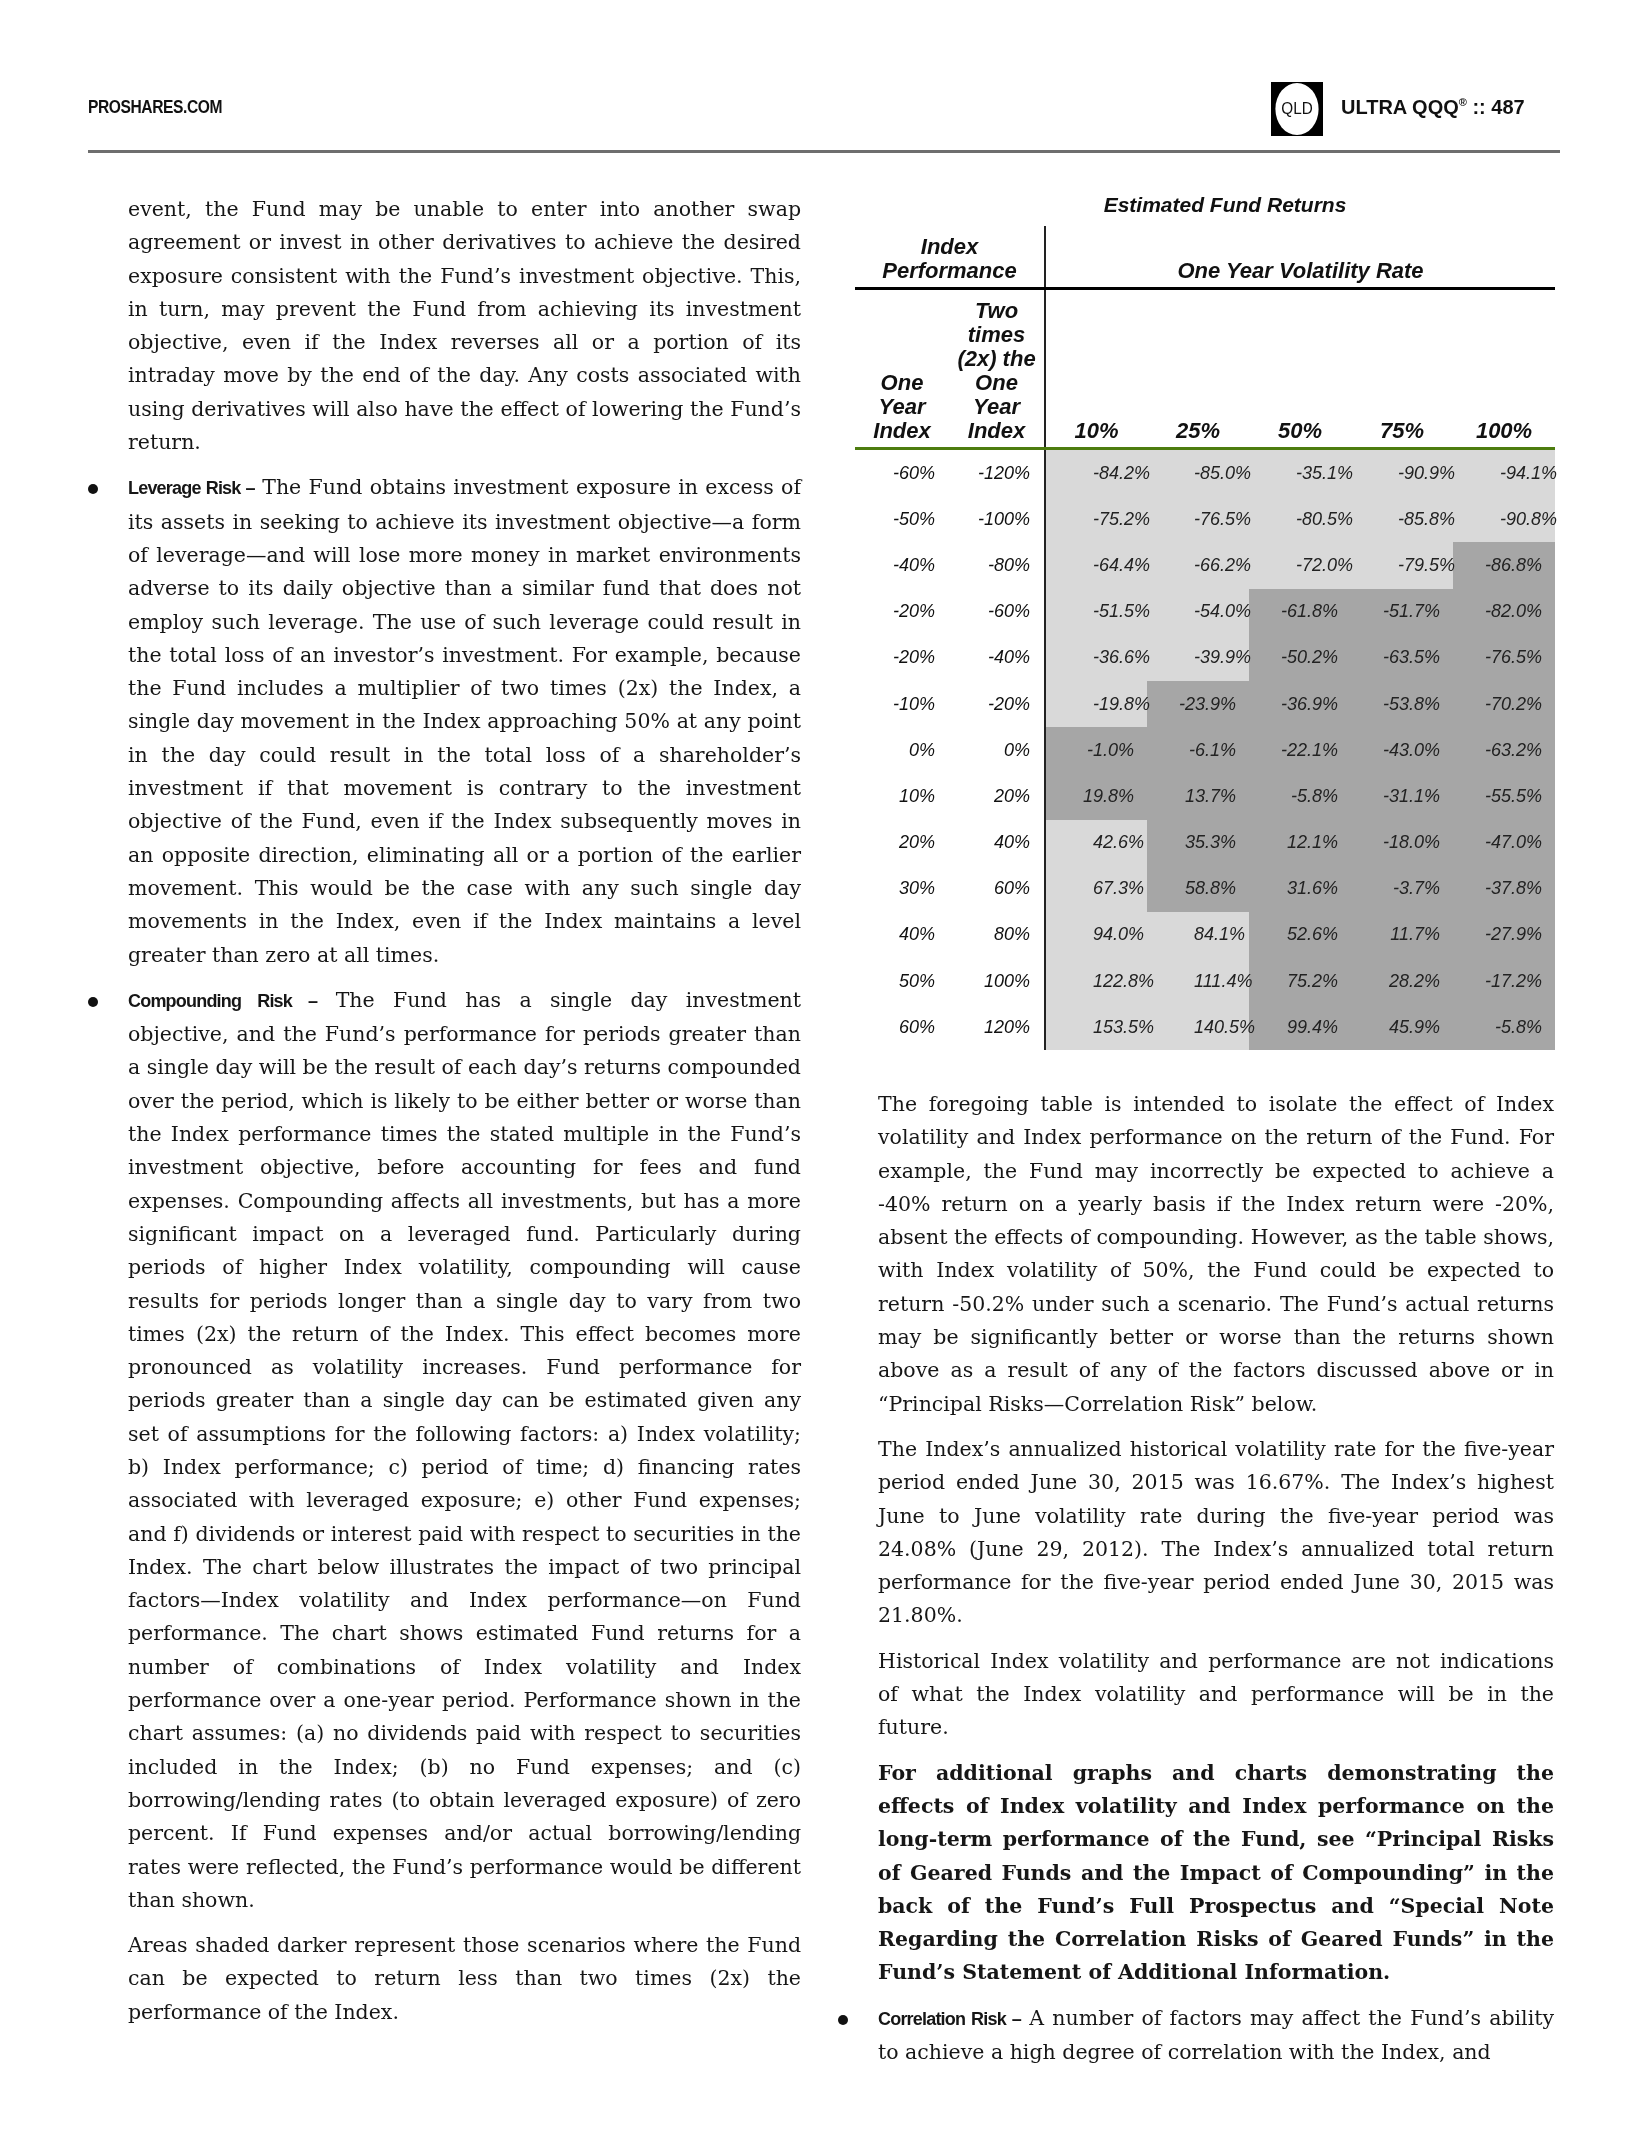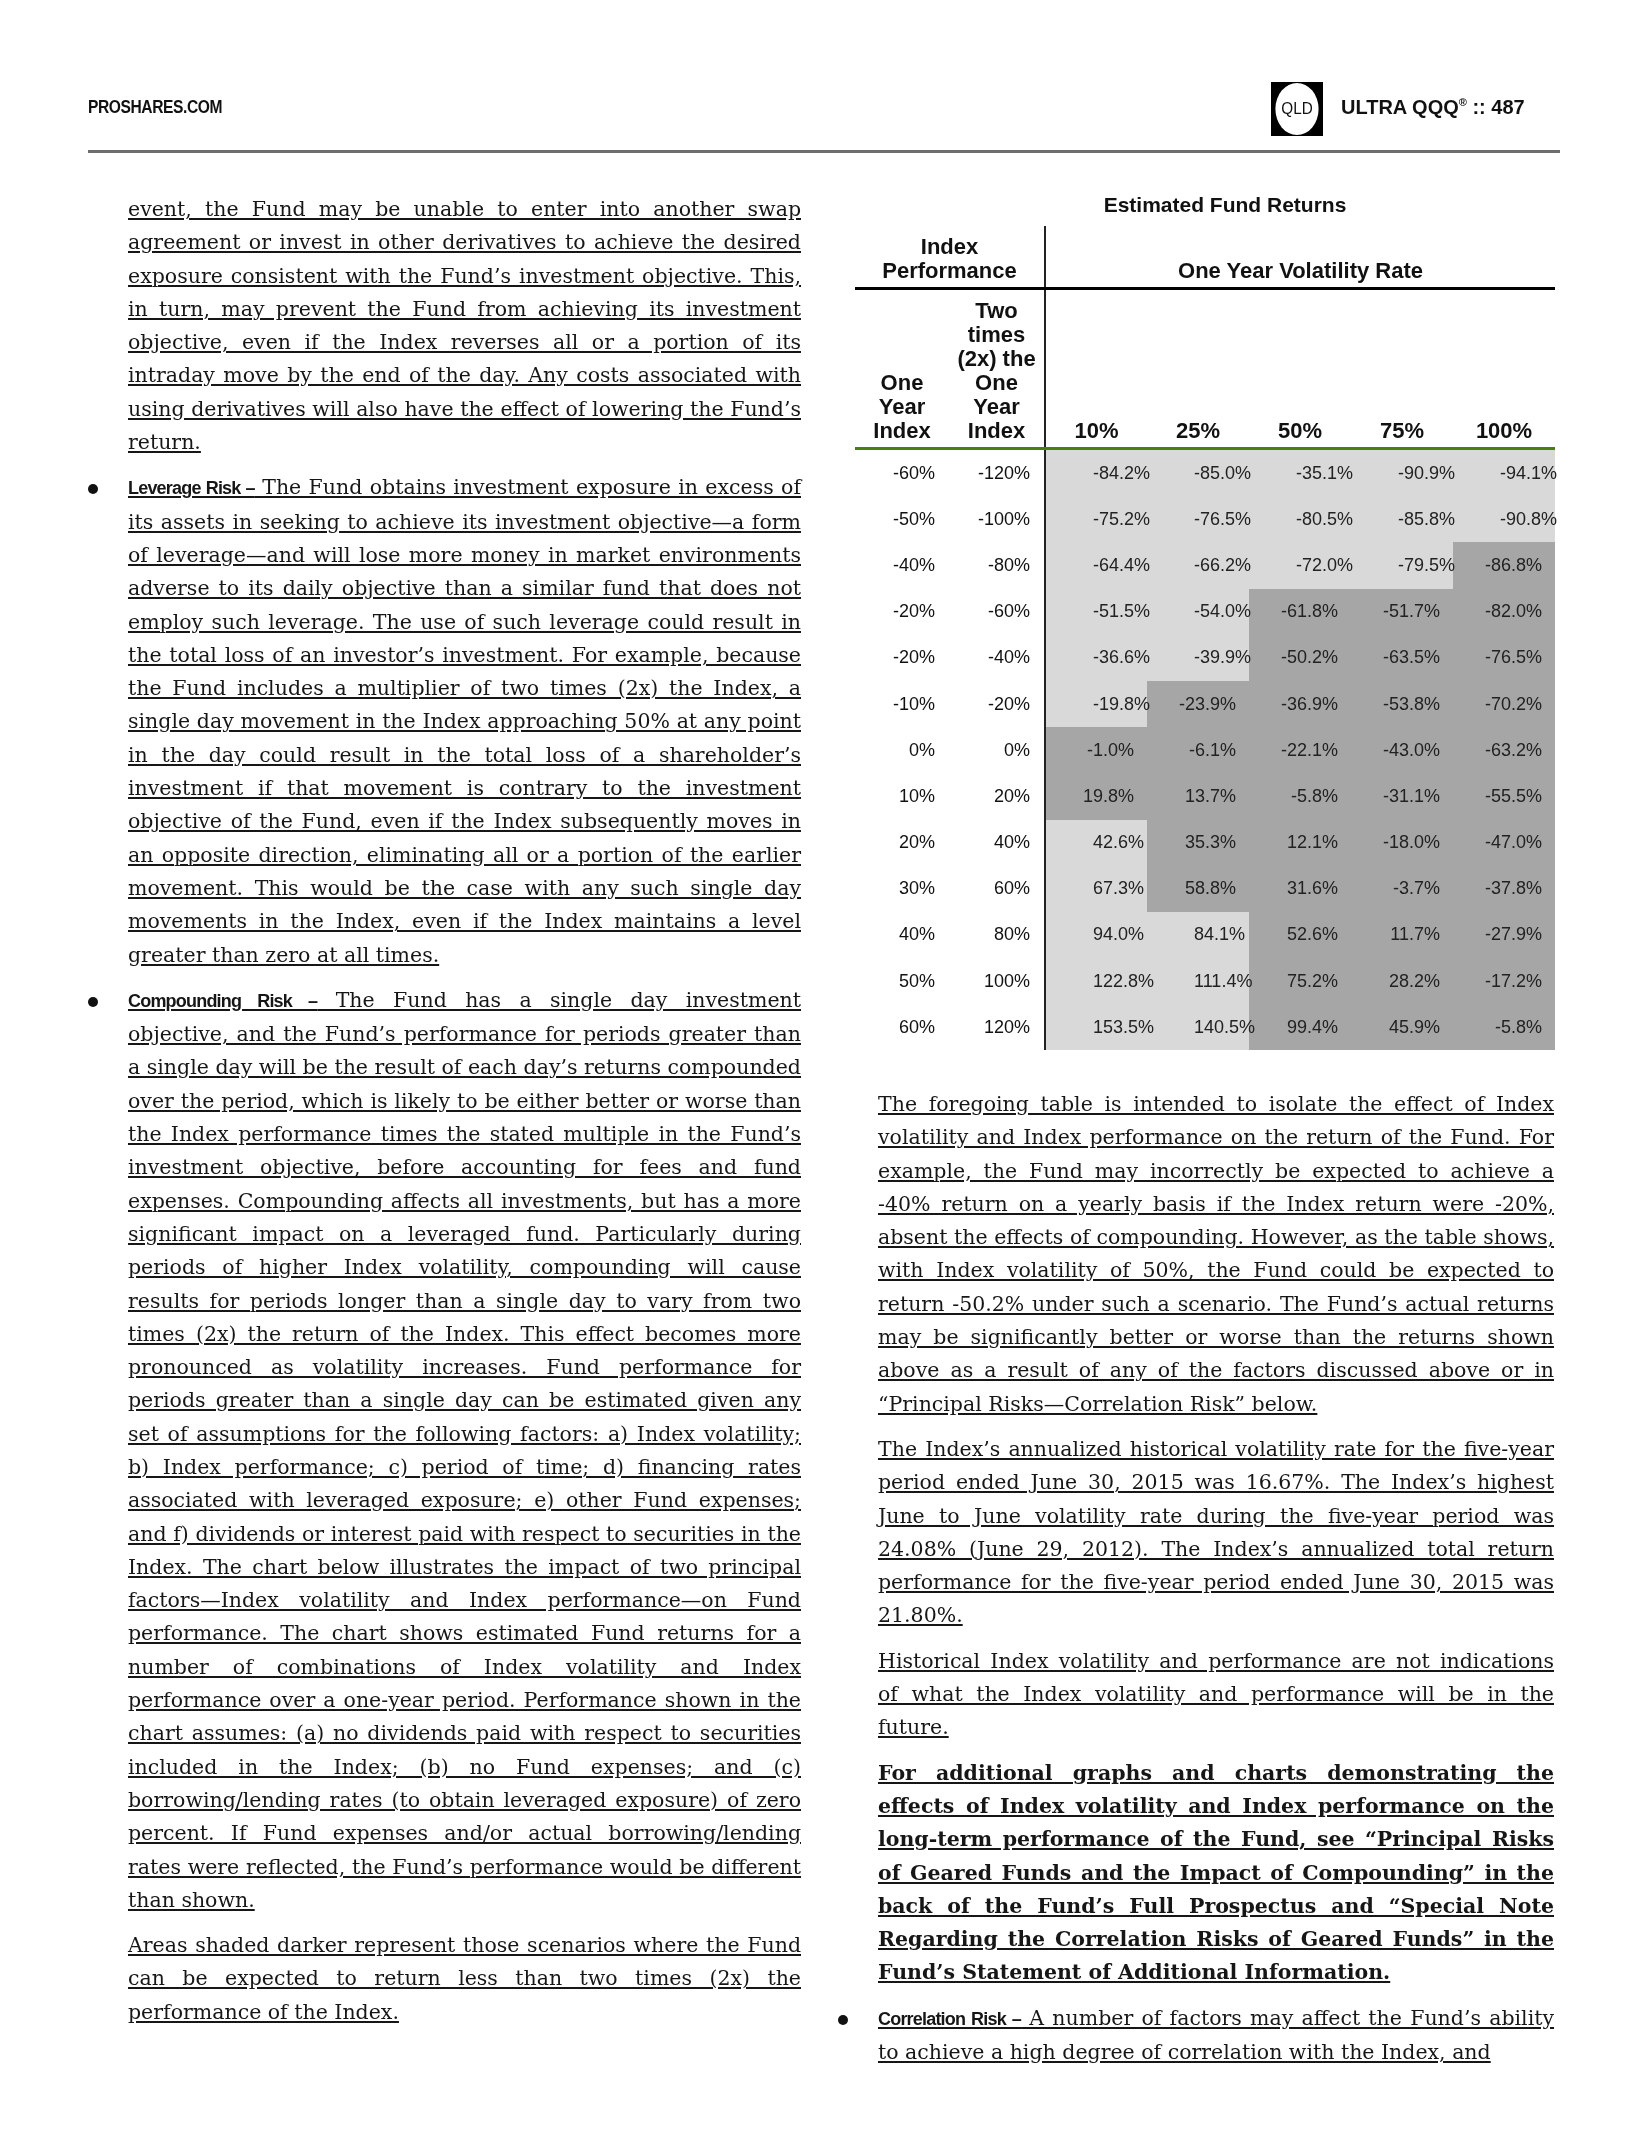--- a/index.html
+++ b/index.html
@@ -6,29 +6,29 @@
   body { width:1650px; height:2150px; position:relative; overflow:hidden; color:#111; }
   .header { position:absolute; left:88px; top:82px; width:1472px; height:70px; }
   .site { position:absolute; left:0; top:14px; font-family:"Liberation Sans", sans-serif; font-weight:bold; font-size:19px; letter-spacing:-0.5px; transform:scaleX(0.82); transform-origin:left; }
   .badge { position:absolute; left:1183px; top:0; width:52px; height:54px; background:#000; display:flex; align-items:center; justify-content:center; }
   .badge-circle { width:48px; height:52px; border-radius:50%; background:#fff; display:flex; align-items:center; justify-content:center; font-family:"Liberation Sans", sans-serif; font-size:17px; transform:scaleX(0.9); }
   .fundname { position:absolute; left:1253px; top:14px; font-family:"Liberation Sans", sans-serif; font-weight:bold; font-size:20px; white-space:nowrap; }
   .fundname sup { font-size:11px; }
   .rule { position:absolute; left:88px; top:150px; width:1472px; height:3px; background:#6e6e6e; }
 
   .col { position:absolute; font-family:"DejaVu Serif", serif; font-size:20.5px; line-height:33.3px; text-align:justify; color:#161616; }
-  .col p { margin:0 0 12px 0;text-decoration:underline; }
+  .col p { margin:0 0 12px 0; }
   .left { left:128px; top:193px; width:673px; }
   .right { left:878px; top:1088px; width:676px; }
   .bullet { position:relative; }
   .bullet::before { content:""; position:absolute; left:-40px; top:13px; width:10px; height:10px; border-radius:50%; background:#111; }
   .lead { font-family:"Liberation Sans", sans-serif; font-weight:bold; font-size:18px; letter-spacing:-0.8px; }
   .boldp { font-weight:bold; }
 
-  .table-wrap { position:absolute; left:855px; top:188px; width:700px; }
+  .table-wrap { position:absolute; left:855px; top:188px; width:700px;font-style:italic; }
   .t-title { text-align:center; font-family:"Liberation Sans", sans-serif; font-weight:bold; font-size:21px; padding-left:40px; height:38px; line-height:34px; }
   table { border-collapse:collapse; font-family:"Liberation Sans", sans-serif; width:700px; table-layout:fixed; }
   th { font-weight:bold; font-size:22px; line-height:24px; }
   .hdr1 th { height:56px; vertical-align:bottom; padding-bottom:4px; border-bottom:3px solid #000; }
   .hdr2 th { height:152px; vertical-align:bottom; padding-bottom:4px; border-bottom:3px solid #4d7c0f;margin-top:28px; }
   .vline { border-right:2px solid #222; }
   td { font-size:18px; height:46.2px; text-align:right; padding:0 12px 0 0; }
   td.ix { font-weight:500; padding-right:14px; }
   td.v { font-weight:normal; color:#222; padding-right:13px; }
   .light { background:#d9d9d9;padding-left:47px; }

